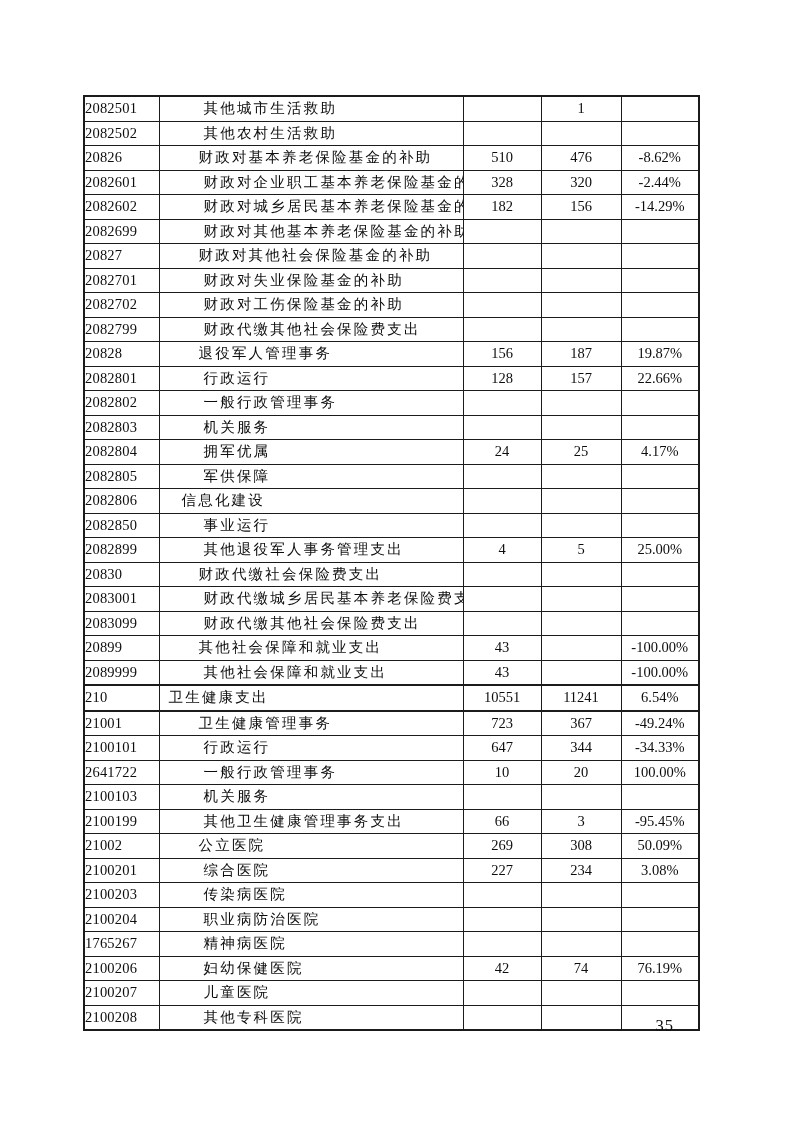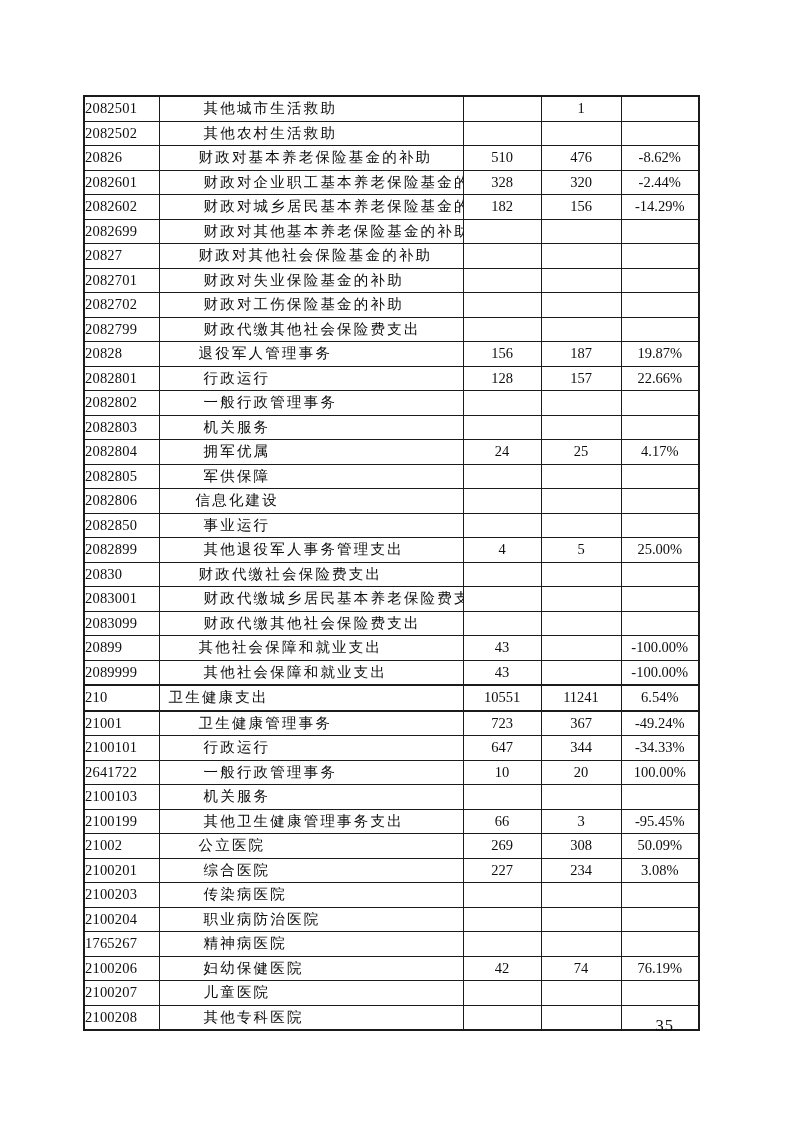--- a/index.html
+++ b/index.html
@@ -36,21 +36,21 @@
     vertical-align: middle;
   }
   td.c-code {
     padding-left: 3px;
     letter-spacing: 0.2px;
   }
   td.c-name {
     letter-spacing: 2.2px;
   }
   td.c-name.ind0 { padding-left: 9px; }
-  td.c-name.inds { padding-left: 36px; margin-left: 16px; }
+  td.c-name.inds { padding-left: 22px; margin-left: 16px; }
   td.c-name.ind1 { padding-left: 39px; }
   td.c-name.ind2 { padding-left: 44px; }
   td.c-num {
     text-align: center;
   }
   tr.bold-row td {
     font-weight: 400;
     border-top-width: 2px;
     border-bottom-width: 2px;
   }

